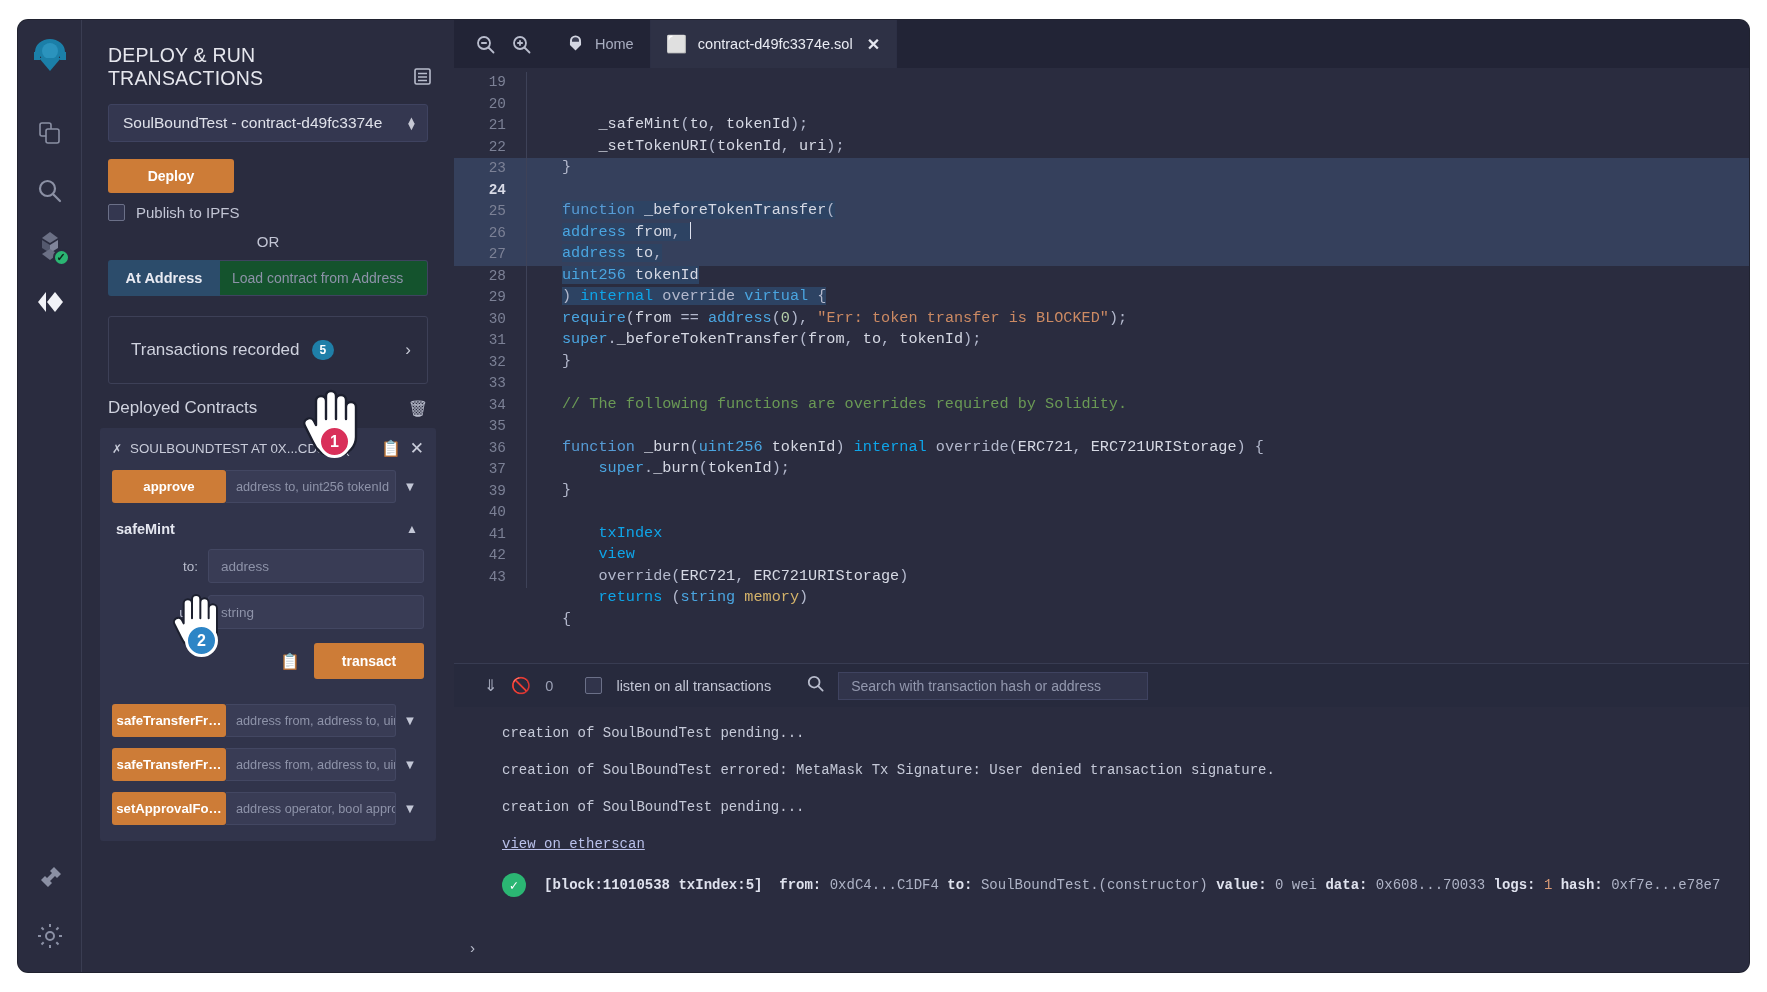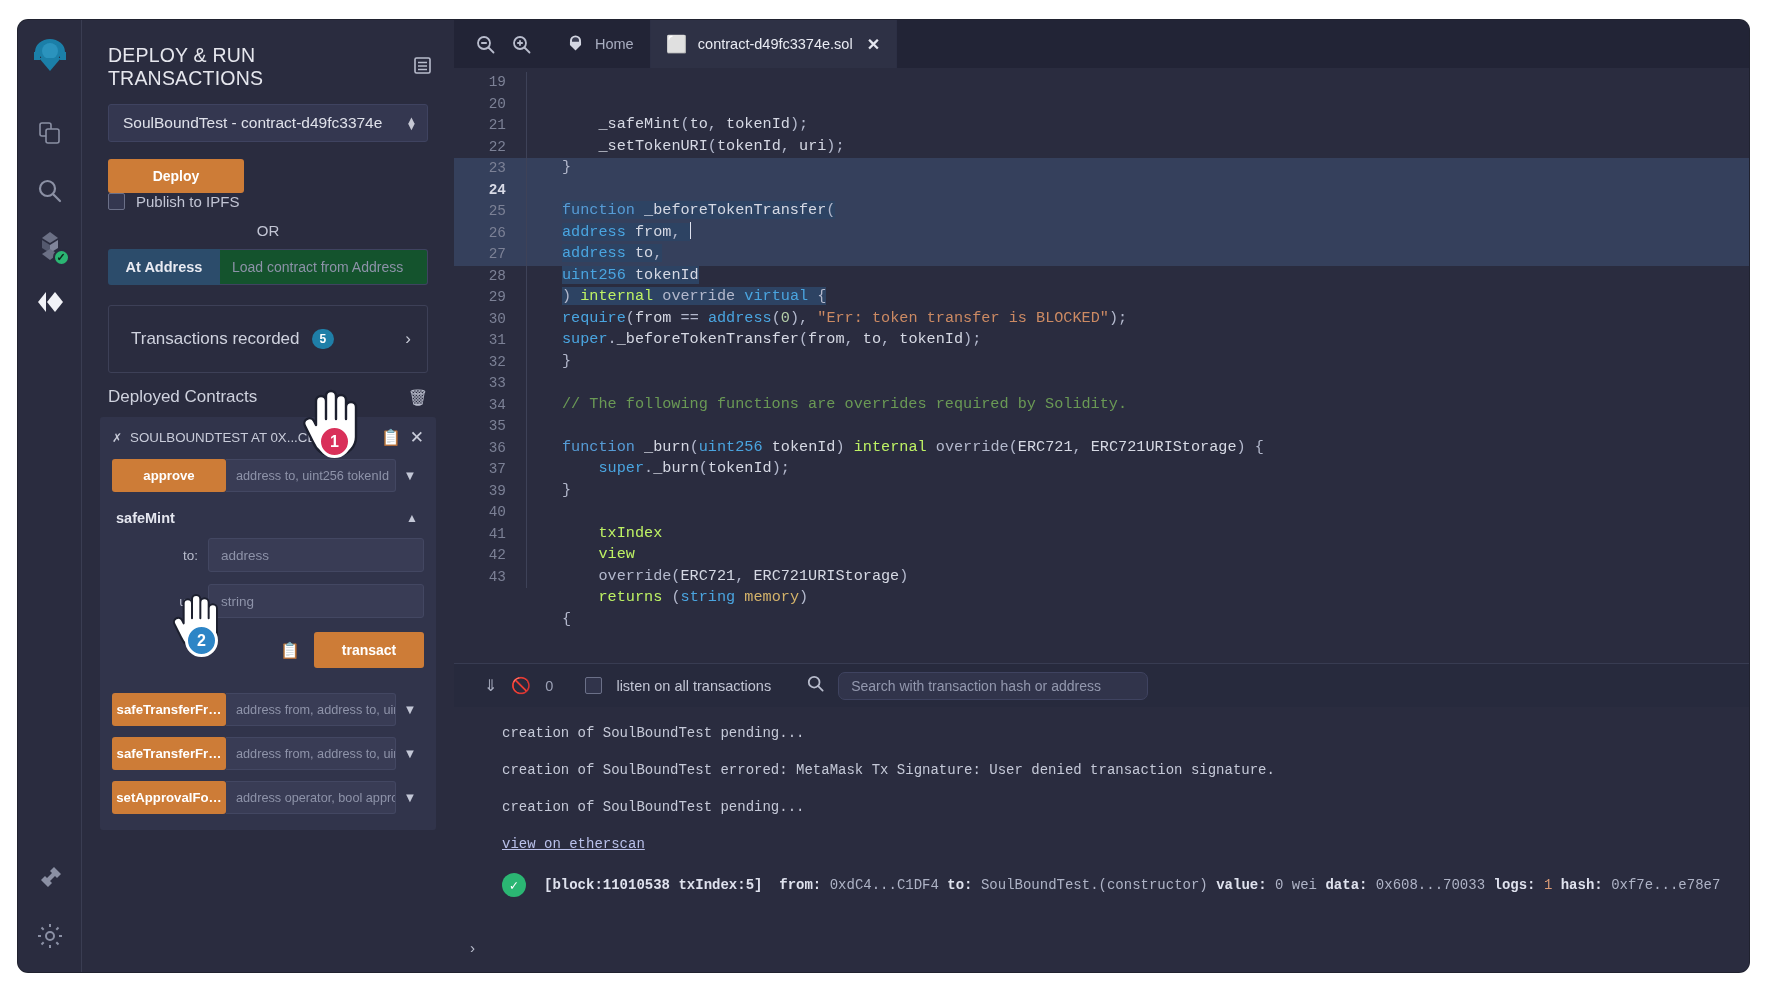--- a/index.html
+++ b/index.html
@@ -51,21 +51,21 @@
   
   .panel {
     width: 373px; flex: 0 0 373px;
     background: #2a2c3f;
     border-left: 1px solid #3a3d52;
     display: flex; flex-direction: column;
     position: relative;
     overflow: hidden;
   }
   .panel-header {
-    display: flex; align-items: center; justify-content: space-between;
+    display: flex; align-items: flex-end; justify-content: space-between;
     padding: 24px 22px 14px 26px;
   }
   .panel-title {
     color: #e6e7ee; font-size: 19.5px; letter-spacing: .2px;
     font-weight: 400;
   }
   .panel-body { padding: 0 26px; }
 
   .select-box {
     width: 100%; height: 38px;
@@ -84,21 +84,21 @@
 
   .btn-orange {
     background: #cd7c37;
     color: #fff; border: none; border-radius: 3px;
     font-size: 14px; font-weight: bold;
     font-family: "Liberation Sans", sans-serif;
     cursor: pointer;
     padding: 9px 0;
     text-align: center;
   }
-  .deploy-btn { width: 136px; }
+  .deploy-btn { width: 126px; margin-bottom: 11px; }
 
   .checkrow { display: flex; align-items: center; gap: 11px; margin-bottom: 12px; }
   .cbox {
     width: 17px; height: 17px; border: 1px solid #6b7088;
     border-radius: 2px; background: #343750; cursor: pointer;
   }
   .checkrow label { color: #c2c5d4; font-size: 15px; cursor: pointer; }
 
   .or-row { text-align: center; color: #c2c5d4; font-size: 15px; margin-bottom: 10px; }
 
@@ -236,21 +236,21 @@
     width: 72px; flex: 0 0 72px; text-align: right; padding-right: 20px;
     color: #7c8196; font-size: 14.4px;
   }
   .ln.cur { color: #d8dae6; font-weight: bold; }
   .ind { width: 30px; flex: 0 0 30px; border-left: 1px solid #3e4258; }
   .code { flex: 1; padding-left: 6px; margin-top: 42px; }
   .hl { background: #35405c; }
   .selbg { background: #2d4363; }
   
   .k  { color: #569cd6; }      
-  .kg { color: #bef264; }      
+  .kg { color: #0ea5e9; }      
   .ty { color: #4aa5e0; }      
   .id { color: #d6d9e4; }      
   .gr { color: #b3b8cc; }      
   .st { color: #cc8a63; }      
   .cm { color: #6a9955; }      
   .nm { color: #b5cea8; }      
   .pu { color: #d4b36a; }      
   .caret { display:inline-block; width:1px; height:17px; background:#dfe2ee; vertical-align:-3px;}
 
   
@@ -258,21 +258,21 @@
     height: 44px; flex: 0 0 44px; background: #272a3d;
     border-top: 1px solid #383c52;
     display: flex; align-items: center; gap: 14px; padding: 0 16px 0 30px;
   }
   .tbar-ic { color: #a9aec1; font-size: 16px; cursor: pointer; }
   .tbar-count { color: #9ba0b5; font-size: 14.5px; }
   .tbar-check { width: 17px; height: 17px; border: 1px solid #6b7088; border-radius: 2px; background: #31344b; cursor:pointer;}
   .tbar-lbl { color: #c2c5d4; font-size: 14.5px; }
   .tsearch {
     flex: 0 0 310px; height: 28px; background: #31344b;
-    border: 1px solid #3f4360; border-radius: 7px;
+    border: 1px solid #3f4360; border-radius: 0;
     color: #9ba0b5; font-size: 14px; padding: 0 12px;
     font-family: "Liberation Sans", sans-serif;
   }
   .tsearch::placeholder { color: #9398ae; }
 
   .term-body {
     flex: 1 1 auto; background: #2a2c3f; overflow: hidden;
     font-family: "Liberation Mono", monospace;
     font-size: 14px; color: #c5c9d8;
     padding: 18px 0 0 48px;

